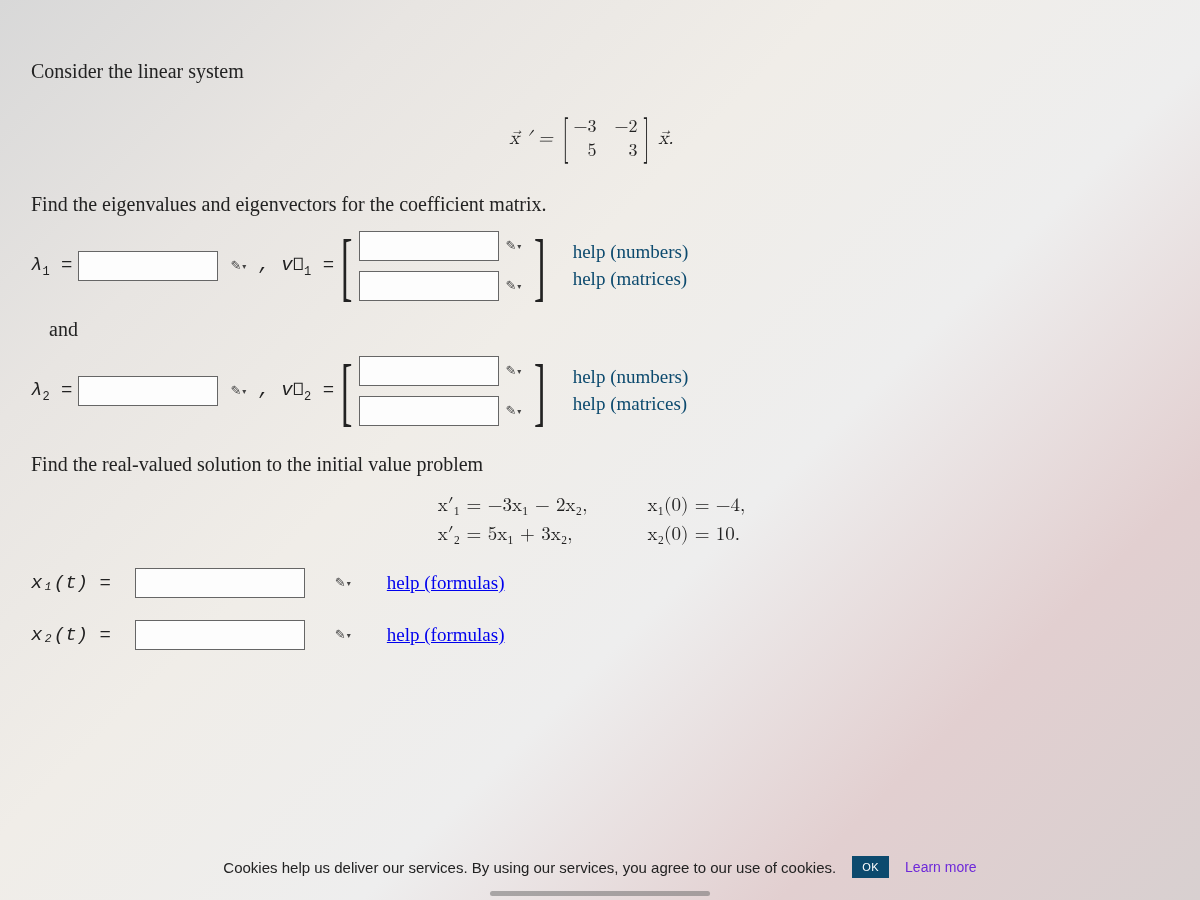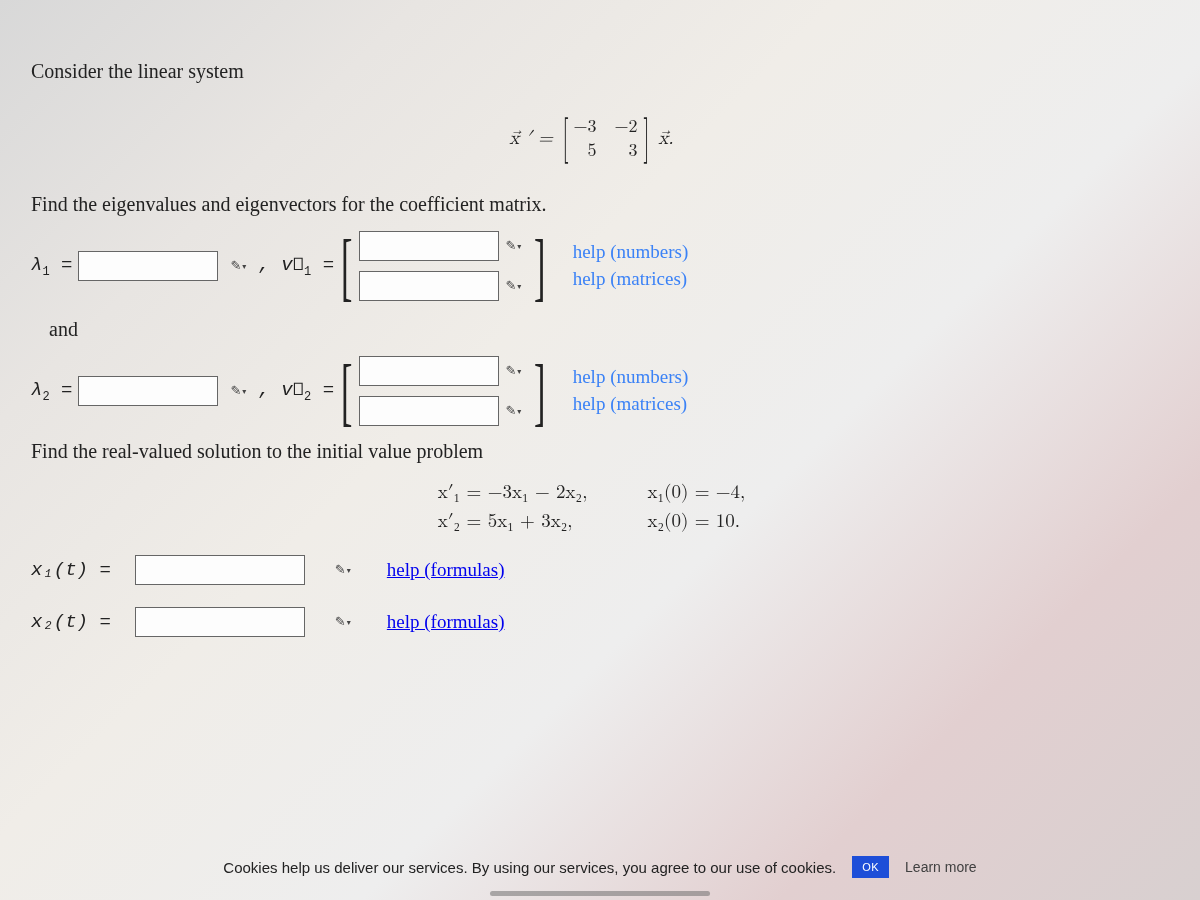--- a/index.html
+++ b/index.html
@@ -89,21 +89,21 @@
     display: flex;
     flex-direction: column;
     gap: 10px;
   }
   .vrow { display: flex; align-items: center; }
   .help-col {
     margin-left: 20px;
     font-size: 19px;
     line-height: 1.4;
   }
-  .help-col a { color: #3b82f6; text-decoration: none; }
+  .help-col a { color: #0c4a6e; text-decoration: none; }
   .and { margin: 14px 0 6px 18px; font-size: 20px; }
   .ivp-eqs {
     text-align: center;
     margin: 18px 0 22px 0;
     font-family: 'Latin Modern Math', Georgia, serif;
     font-size: 19px;
   }
   .ivp-grid {
     display: inline-grid;
     grid-template-columns: auto auto;
@@ -126,30 +126,30 @@
     display: flex;
     align-items: center;
     justify-content: center;
     gap: 16px;
     font-family: Arial, Helvetica, sans-serif;
     font-size: 15px;
     color: #222;
     margin-top: 37px;
   }
   .ok-btn {
-    background: #1d4ed8;
+    background: #0c4a6e;
     color: #fff;
     border: none;
     padding: 5px 10px;
     font-size: 11px;
     letter-spacing: 0.5px;
     cursor: pointer;
   }
   .learn {
-    color: #404040;
+    color: #6d28d9;
     text-decoration: none;
     font-size: 14px;
   }
   .inline-mid { display:inline-flex; align-items:center; vertical-align:middle;}
   .scroll-ind {
     position:absolute;
     bottom:4px;
     left:50%;
     transform:translateX(-50%);
     width:220px;
@@ -244,21 +244,21 @@
           </span>
       </span>
     </span>
     <span class="bigbr">]</span>
     <span class="help-col">
       <a href="#">help (numbers)</a><br>
       <a href="#">help (matrices)</a>
     </span>
   </div>
 
-  <p class="line" style="margin-top:11px;">Find the real-valued solution to the initial value problem</p>
+  <p class="line" style="margin-top:24px;">Find the real-valued solution to the initial value problem</p>
 
   <div class="ivp-eqs">
     <span class="ivp-grid">
       <span>x′₁ = −3x₁ − 2x₂,</span>
       <span>x₁(0) = −4,</span>
       <span>x′₂ = 5x₁ + 3x₂,</span>
       <span>x₂(0) = 10.</span>
     </span>
   </div>
 

